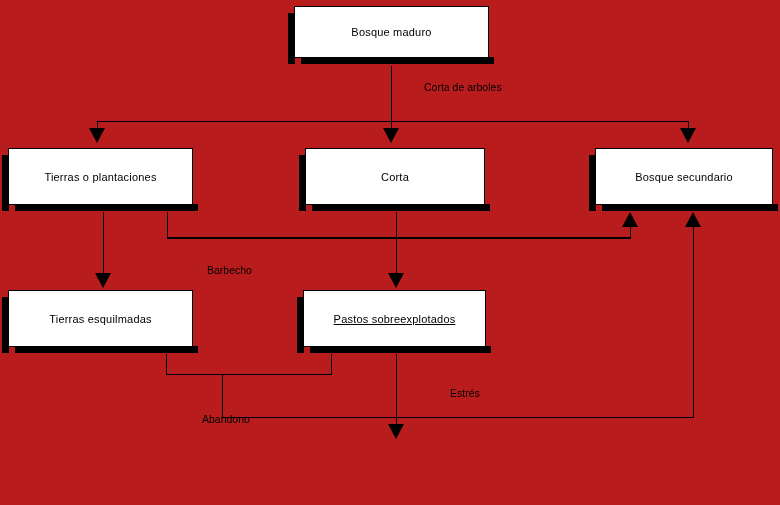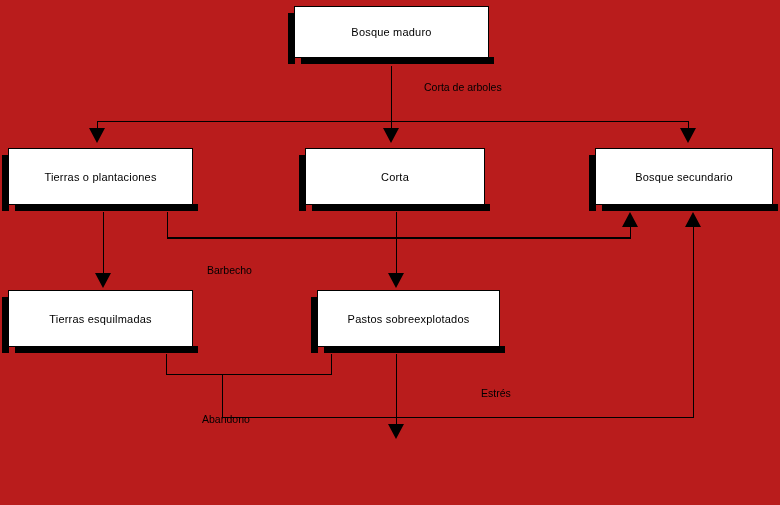--- a/index.html
+++ b/index.html
@@ -136,34 +136,34 @@
   <div class="vline" style="left:630px;top:227px;height:11px;"></div>
   <div class="arrow-up" style="left:622px;top:212px;"></div>
   <div class="edge-label" style="left:207px;top:222px;margin-top:42px;">Barbecho</div>
 
   <div class="node" style="left:8px;top:290px;width:185px;height:57px;">
     <span class="shadow-l"></span>
     <span class="shadow-b"></span>
     <span class="label">Tierras esquilmadas</span>
   </div>
 
-  <div class="node" style="left:317px;top:290px;width:183px;height:57px;">
+  <div class="node" style="left:303px;top:290px;width:183px;height:57px;text-decoration:underline;">
     <span class="shadow-l"></span>
     <span class="shadow-b"></span>
     <span class="label">Pastos sobreexplotados</span>
   </div>
 
   <div class="vline" style="left:166px;top:354px;height:21px;"></div>
   <div class="vline" style="left:331px;top:354px;height:21px;"></div>
   <div class="hline" style="left:166px;top:374px;width:166px;"></div>
   <div class="vline" style="left:222px;top:374px;height:44px;"></div>
   <div class="edge-label" style="left:202px;top:413px;">Abandono</div>
 
   <div class="vline" style="left:396px;top:354px;height:74px;"></div>
-  <div class="edge-label" style="left:448px;top:387px;padding-left:33px;">Estrés</div>
+  <div class="edge-label" style="left:417px;top:387px;padding-left:33px;">Estrés</div>
 
   <div class="hline" style="left:222px;top:417px;width:472px;"></div>
   <div class="vline" style="left:693px;top:227px;height:191px;"></div>
   <div class="arrow-up" style="left:685px;top:212px;"></div>
 
   <div class="arrow-down" style="left:388px;top:424px;"></div>
 
 
 </div>
 

